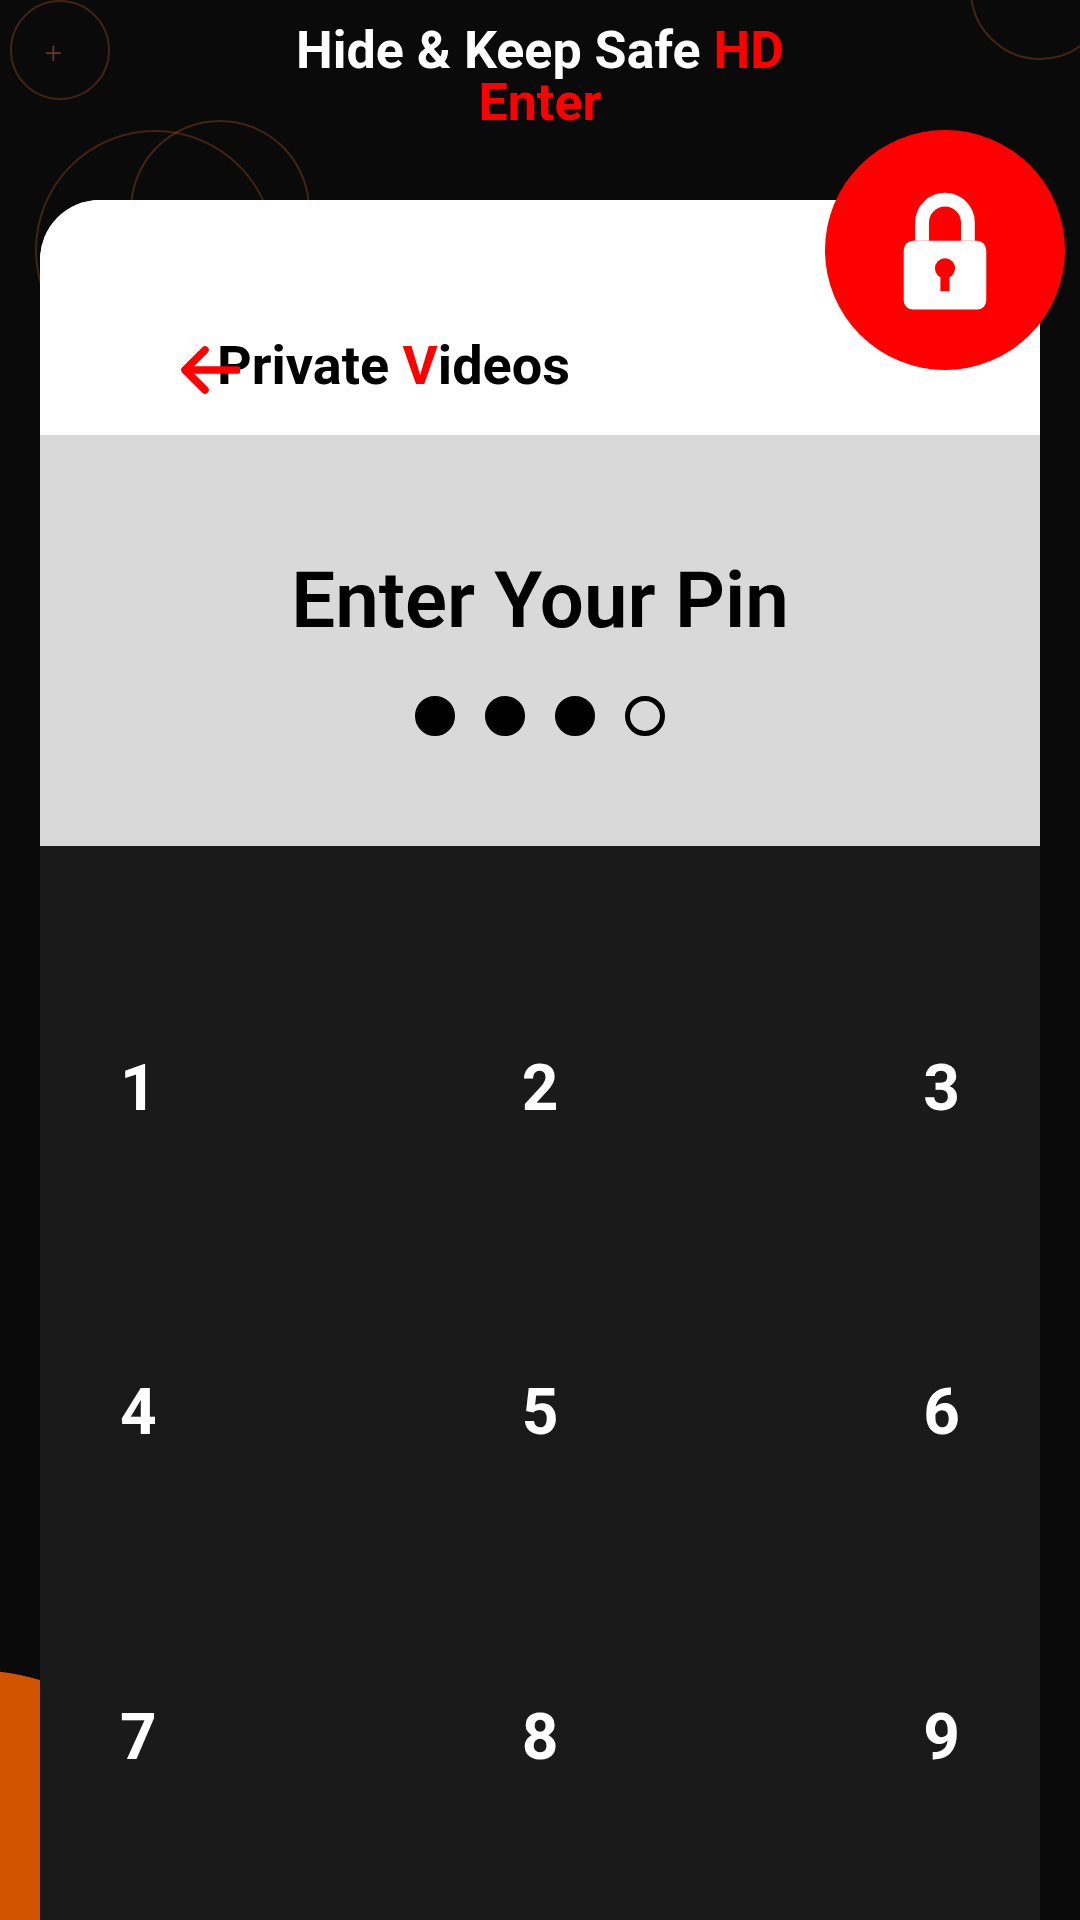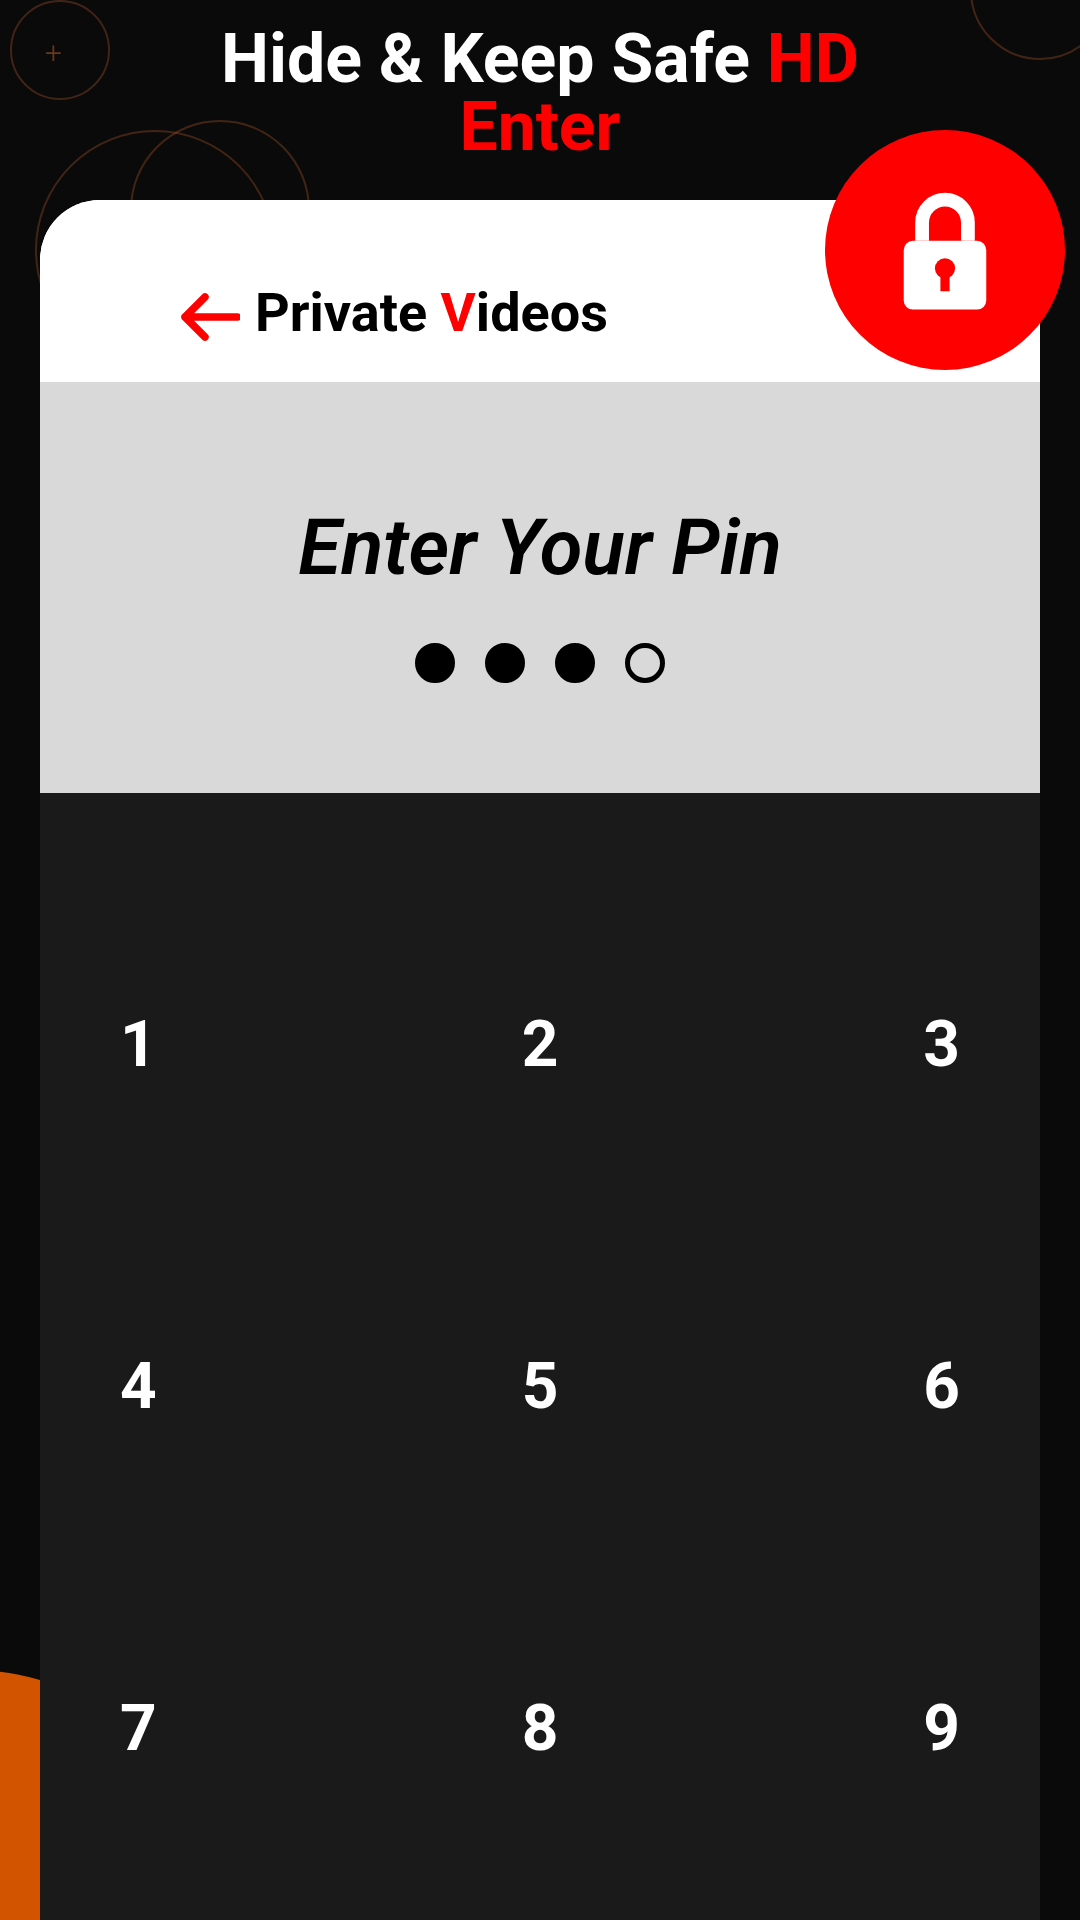--- a/index.html
+++ b/index.html
@@ -71,21 +71,21 @@
       font-weight: 300;
     }
     
     
     .header-title {
       position: absolute;
       top: 25px;
       left: 0;
       right: 0;
       text-align: center;
-      font-size: 68px;
+      font-size: 52px;
       font-weight: 700;
       line-height: 1;
     }
     
     .header-title .white {
       color: #ffffff;
     }
     
     .header-title .red {
       color: #ff0000;
@@ -120,26 +120,26 @@
       bottom: 0;
       background: #ffffff;
       border-radius: 60px 60px 0 0;
       overflow: hidden;
       display: flex;
       flex-direction: column;
     }
     
     
     .card-header {
-      height: 182px;
+      height: 235px;
       background: #ffffff;
       display: flex;
       align-items: flex-end;
       padding-bottom: 38px;
-      padding-left: 95px;
+      padding-left: 57px;
       position: relative;
     }
     
     .back-arrow {
       position: absolute;
       left: 140px;
       bottom: 40px;
       width: 60px;
       height: 50px;
     }
@@ -156,21 +156,20 @@
     
     .card-header-title .red {
       color: #ff0000;
     }
     
     
     .pin-section {
       background: #d9d9d9;
       padding: 120px 0 110px 0;
       text-align: center;
-      font-style: italic;
     }
     
     .pin-prompt {
       font-size: 78px;
       font-weight: 600;
       color: #000000;
       margin-bottom: 50px;
     }
     
     .pin-dots {

